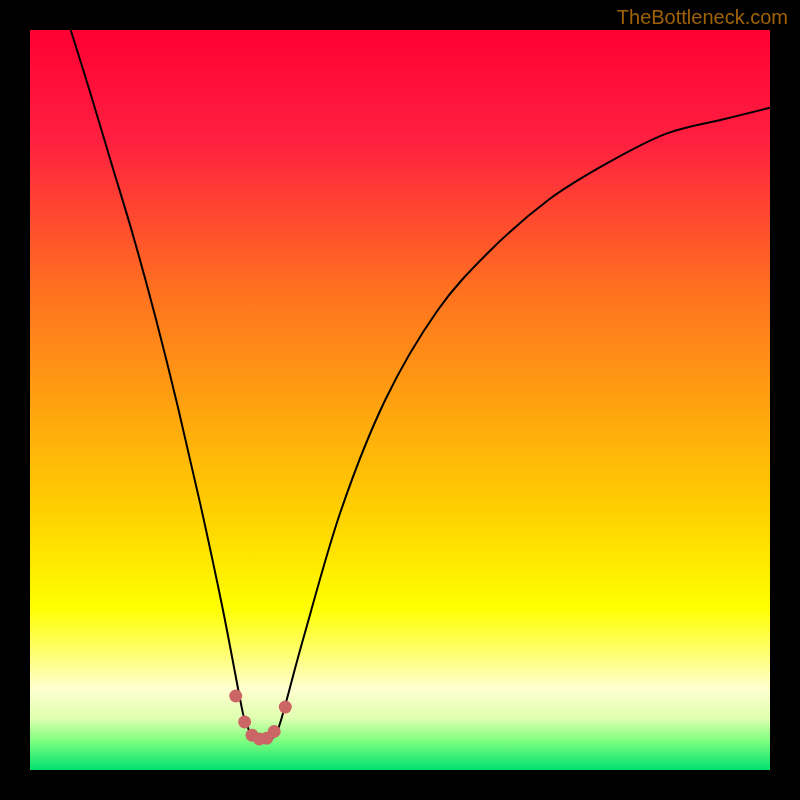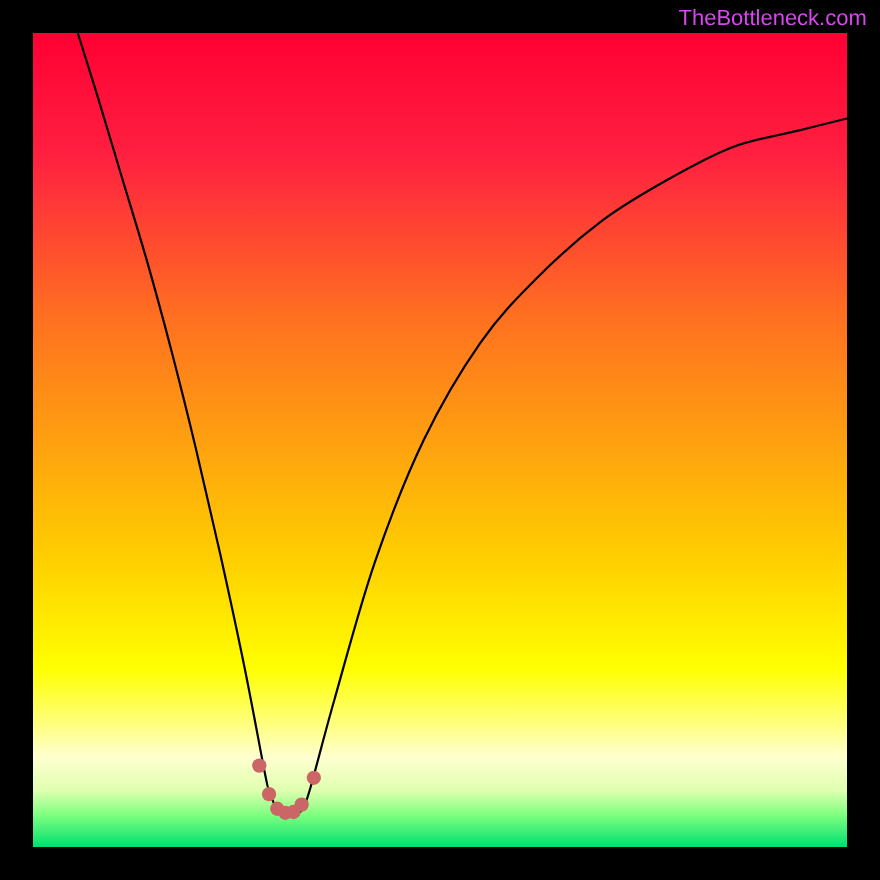--- a/index.html
+++ b/index.html
@@ -11,21 +11,21 @@
       width: 800px;
       height: 800px;
       background: #000;
       position: relative;
       font-family: Arial, sans-serif;
     }
     .watermark {
       position: absolute;
       top: 6px;
       right: 12px;
-      color: #d946ef;
+      color: #a16207;
       font-size: 20px;
       font-weight: 500;
       z-index: 10;
       margin-left: 28px;
     }
     .chart-area {
       position: absolute;
       top: 30px;
       left: 30px;
       width: 740px;

